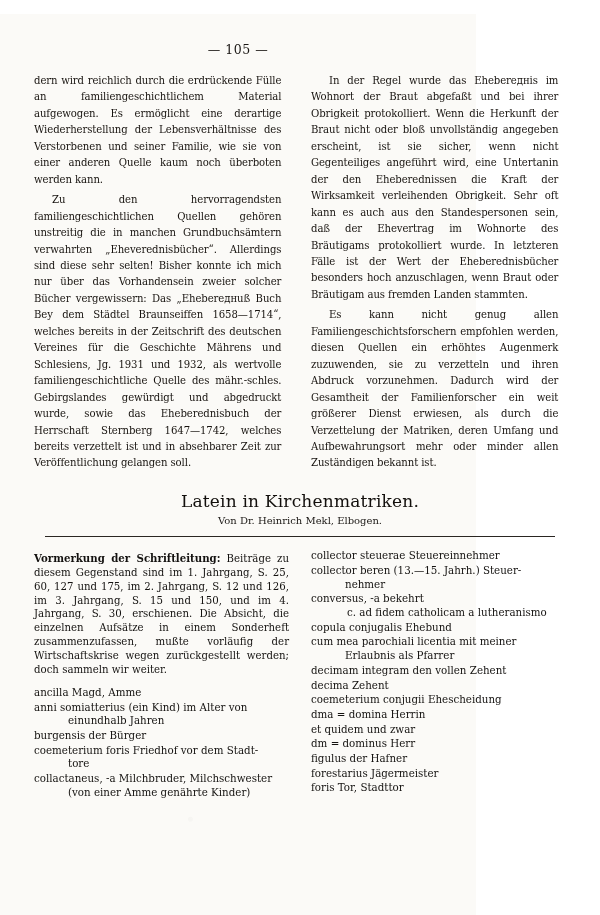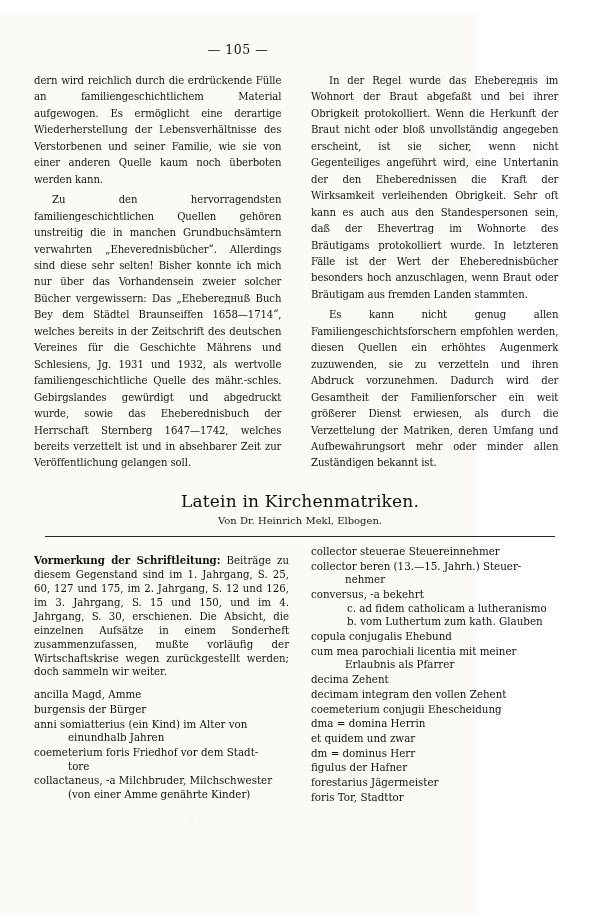--- a/index.html
+++ b/index.html
@@ -154,29 +154,29 @@
           <b>Vormerkung der Schriftleitung:</b>
           <span id="note-rest"> Beiträge zu diesem Gegenstand sind im 1. Jahrgang, S. 25, 60, 127 und 175, im 2. Jahrgang, S. 12 und 126, im 3. Jahrgang, S. 15 und 150, und im 4. Jahrgang, S. 30, erschienen. Die Absicht, die einzelnen Aufsätze in einem Sonderheft zusammenzufassen, mußte vorläufig der Wirtschaftskrise wegen zurückgestellt werden; doch sammeln wir weiter.</span>
         </div>
 
         <div class="glossary">
           <div class="entry">
             <span class="term">ancilla</span>
             <span>Magd, Amme</span>
           </div>
           <div class="entry">
-            <span class="term">burgensis</span>
-            <span>der Bürger</span>
-          </div>
-          <div class="entry">
             <span class="term">anni somiatterius</span>
             <span>(ein Kind) im Alter von</span>
             <span class="cont">einundhalb Jahren</span>
           </div>
           <div class="entry">
+            <span class="term">burgensis</span>
+            <span>der Bürger</span>
+          </div>
+          <div class="entry">
             <span class="term">coemeterium foris</span>
             <span>Friedhof vor dem Stadt-</span>
             <span class="cont">tore</span>
           </div>
           <div class="entry">
             <span class="term">collactaneus, -a</span>
             <span>Milchbruder, Milchschwester</span>
             <span class="cont">(von einer Amme genährte Kinder)</span>
           </div>
         </div>
@@ -190,40 +190,39 @@
           </div>
           <div class="entry">
             <span class="term">collector beren</span>
             <span>(13.—15. Jahrh.) Steuer-</span>
             <span class="cont">nehmer</span>
           </div>
           <div class="entry">
             <span class="term">conversus, -a</span>
             <span>bekehrt</span>
             <span class="sub">c. ad fidem catholicam a lutheranismo</span>
-            <span class="sub">b. vom Luthertum zum kath. Glauben</span>
           </div>
           <div class="entry">
             <span class="term">copula conjugalis</span>
             <span>Ehebund</span>
           </div>
           <div class="entry">
             <span class="term">cum mea parochiali licentia</span>
             <span>mit meiner</span>
             <span class="cont">Erlaubnis als Pfarrer</span>
           </div>
           <div class="entry">
+            <span class="term">decimam integram</span>
+            <span>den vollen Zehent</span>
+          </div>
+          <div class="entry">
             <span class="term">decima</span>
             <span>Zehent</span>
           </div>
           <div class="entry">
-            <span class="term">decimam integram</span>
-            <span>den vollen Zehent</span>
-          </div>
-          <div class="entry">
             <span class="term">coemeterium conjugii</span>
             <span>Ehescheidung</span>
           </div>
           <div class="entry">
             <span class="term">dma = domina</span>
             <span>Herrin</span>
           </div>
           <div class="entry">
             <span class="term">et quidem</span>
             <span>und zwar</span>

